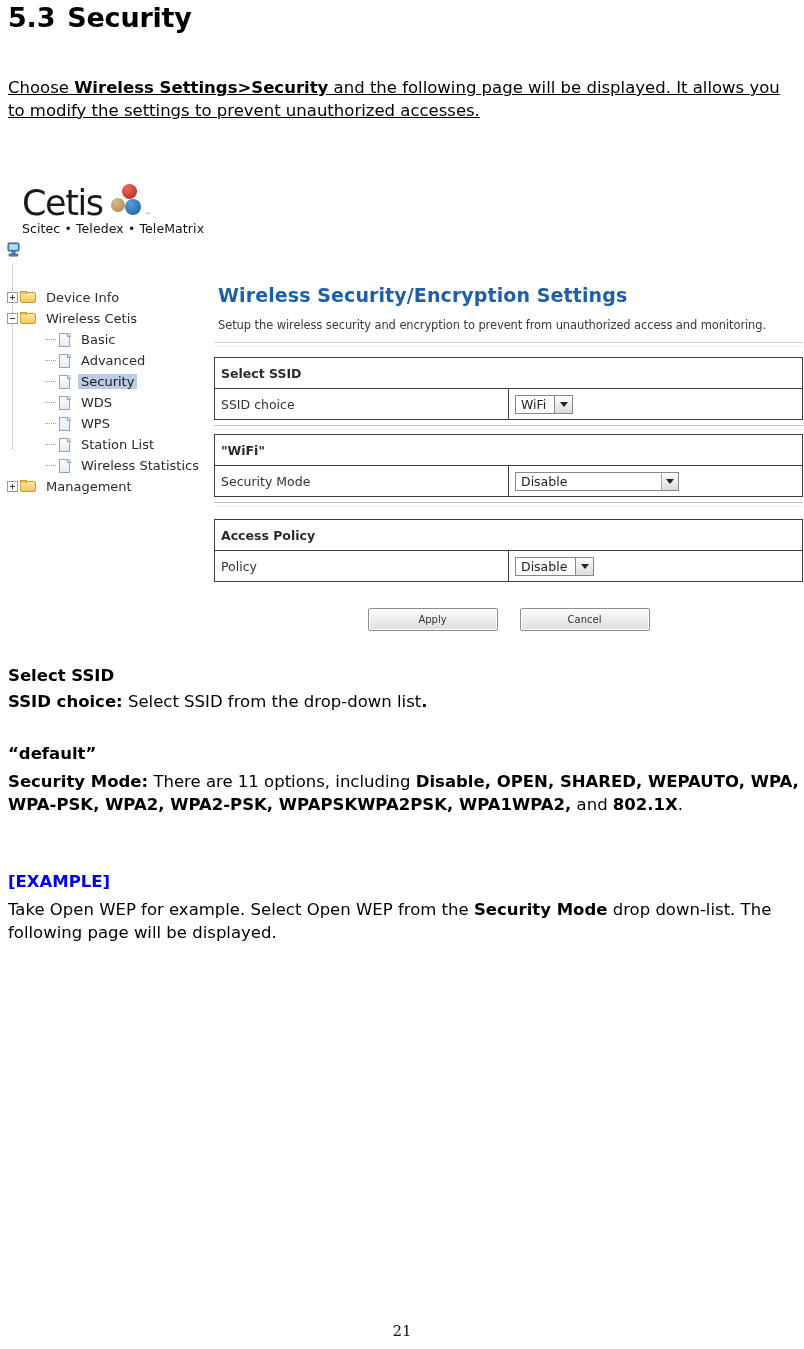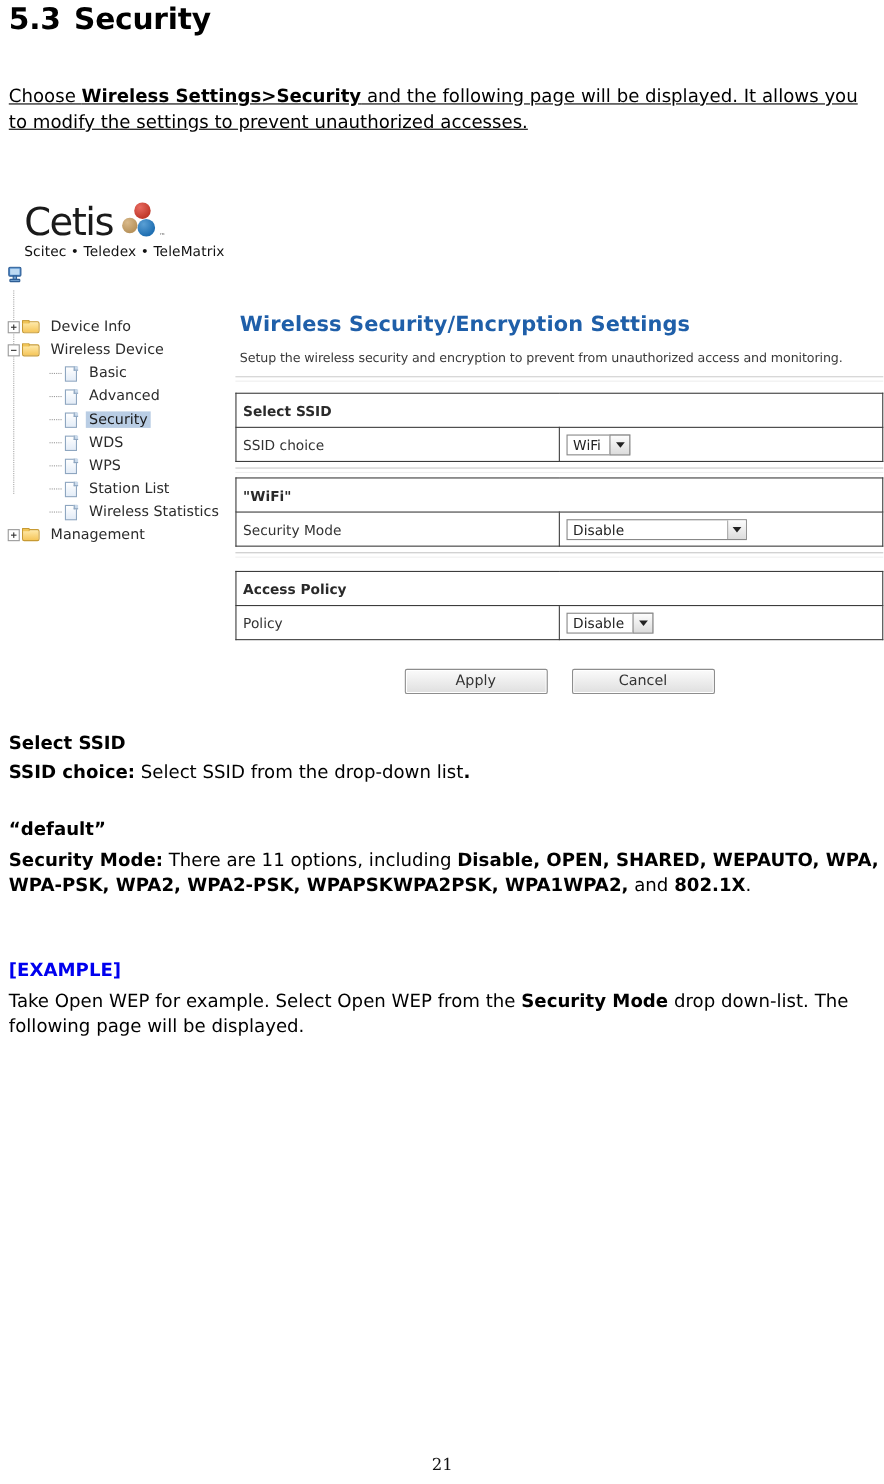--- a/index.html
+++ b/index.html
@@ -310,21 +310,21 @@
     display: flex;
     justify-content: center;
     gap: 22px;
   }
   .gbtn {
     width: 128px;
     height: 21px;
     border: 1px solid #8d8d8d;
     border-radius: 2px;
     background: linear-gradient(#fbfbfb, #dfdfdf);
-    font-size: 13px;
+    font-size: 10px;
     color: #333;
     display: flex;
     align-items: center;
     justify-content: center;
     box-shadow: inset 0 0 0 1px #fff;
     font-family: "DejaVu Sans", sans-serif;
   }
 
   
   #sel-ssid-head { position: absolute; left: 8px; top: 666px; font-size: 16.5px; font-weight: bold; }
@@ -380,21 +380,21 @@
 
       <div class="tree-row tree-indent-1">
         <span class="expander plus"></span>
         <span class="folder-icon"></span>
         <span class="tree-label">Device Info</span>
       </div>
 
       <div class="tree-row tree-indent-1">
         <span class="expander"></span>
         <span class="folder-icon"></span>
-        <span class="tree-label">Wireless Device</span>
+        <span class="tree-label">Wireless Cetis</span>
       </div>
 
       <div class="tree-row tree-indent-2">
         <span class="dashline"></span>
         <span class="page-icon"></span>
         <span class="tree-label">Basic</span>
       </div>
 
       <div class="tree-row tree-indent-2">
         <span class="dashline"></span>

